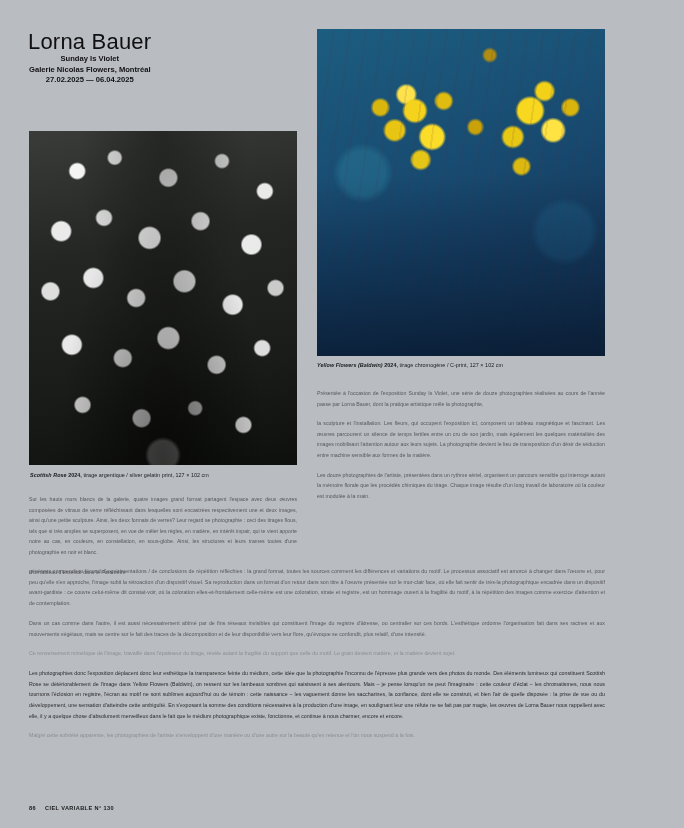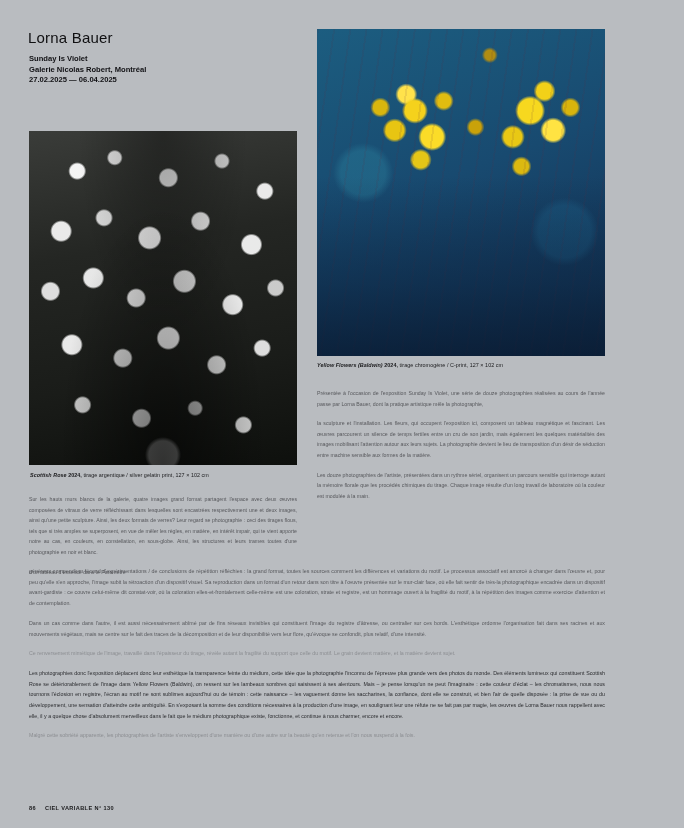--- a/index.html
+++ b/index.html
@@ -20,34 +20,35 @@
     width: 684px;
     height: 828px;
     background: #b9bcc0;
   }
 
   
   .artist-title {
     position: absolute;
     left: 28px;
     top: 29px;
-    font-size: 15px;
+    font-size: 22px;
     font-weight: 400;
     letter-spacing: 0.2px;
     color: #101012;
     font-family: "Liberation Sans", sans-serif;
   }
   .exh-meta {
     position: absolute;
     left: 29px;
     top: 54px;
     font-size: 7.6px;
     line-height: 10.6px;
     font-weight: bold;
     color: #111114;
+    text-align: center;
   }
   .exh-meta div { white-space: nowrap; }
 
   
   .img-bw {
     position: absolute;
     left: 29px;
     top: 131px;
     width: 268px;
     height: 334px;
@@ -211,21 +212,21 @@
 </style>
 </head>
 <body>
 
 <div class="page">
 
   <div class="artist-title">Lorna Bauer</div>
 
   <div class="exh-meta">
     <div>Sunday Is Violet</div>
-    <div>Galerie Nicolas Robert, Montréal</div>
+    <div>Galerie Nicolas Flowers, Montréal</div>
     <div>27.02.2025 — 06.04.2025</div>
   </div>
 
   <div class="img-color">
     <div class="color-bg"></div>
   </div>
   <div class="caption cap-color">
     <span class="it">Yellow Flowers (Baldwin)</span>
     <span class="bd">2024,</span>
     <span>tirage chromogène / C-print, 127 × 102 cm</span>

